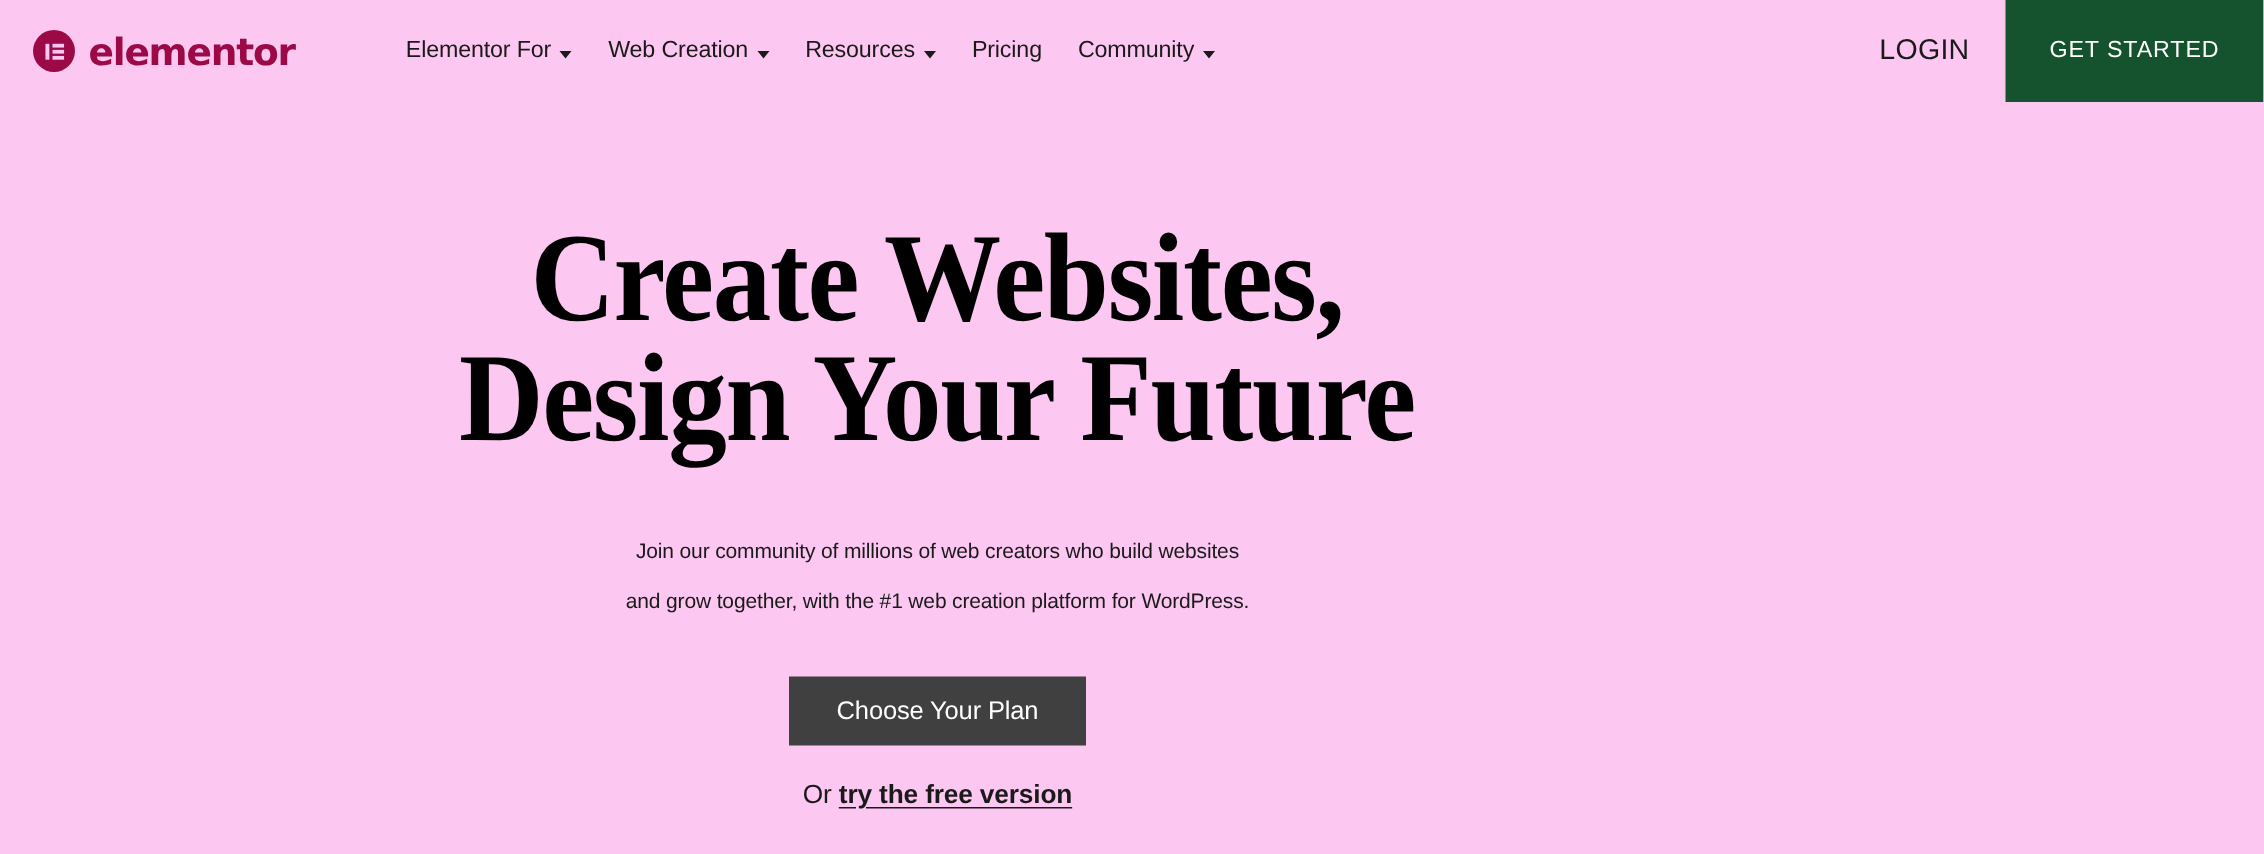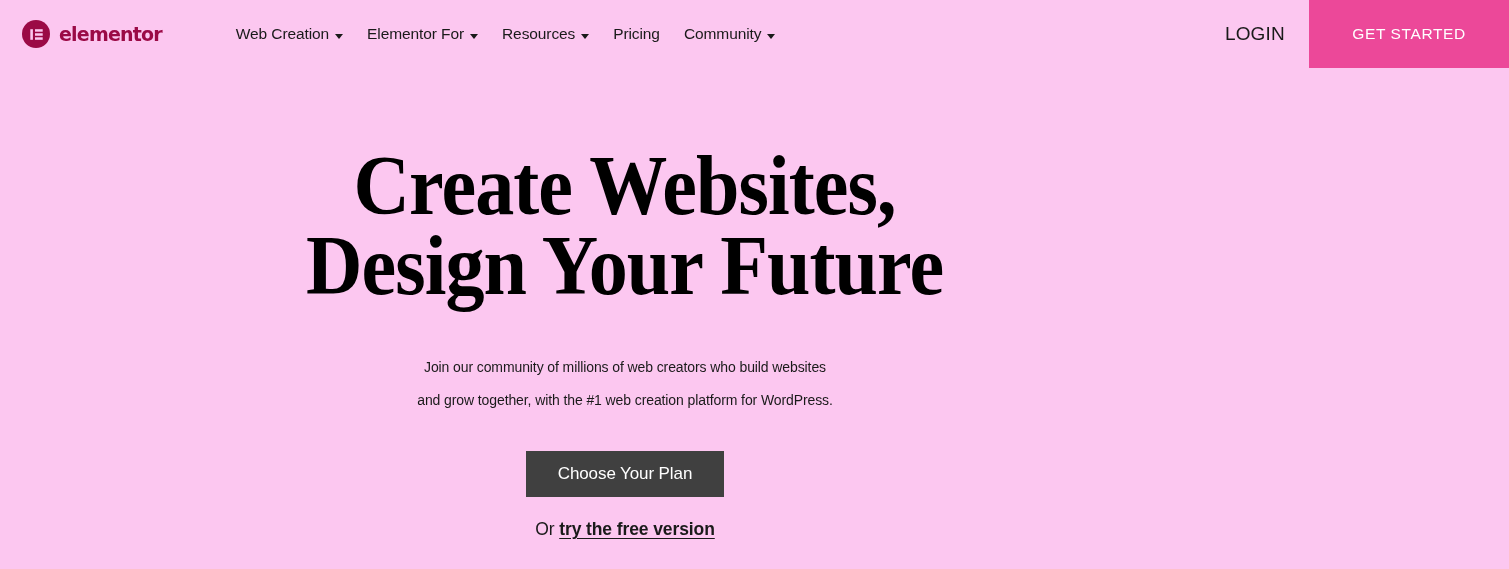--- a/index.html
+++ b/index.html
@@ -57,21 +57,21 @@
     display: flex;
     align-items: center;
     justify-content: center;
     flex: none;
   }
 
   .logo-badge svg { display: block; }
 
   .logo-word {
     font-family: "DejaVu Sans", sans-serif;
-    font-size: 19px;
+    font-size: 25px;
     font-weight: bold;
     letter-spacing: -0.8px;
     color: #9b0a46;
     line-height: 1;
     position: relative;
     top: 0px;
   }
 
   
   .nav {
@@ -120,22 +120,22 @@
     letter-spacing: 0.2px;
     color: #1a1a1a;
     cursor: pointer;
     white-space: nowrap;
   }
 
   .get-started-btn {
     display: flex;
     align-items: center;
     justify-content: center;
-    width: 200px;
-    background: #ec4899;
+    width: 172px;
+    background: #14532d;
     color: #ffffff;
     font-size: 15.5px;
     letter-spacing: 0.6px;
     cursor: pointer;
     border: none;
     font-family: "Liberation Sans", sans-serif;
     white-space: nowrap;
   }
 
   
@@ -226,25 +226,25 @@
             <rect x="7.0" y="3.2" width="7.7" height="2.5" fill="#fcc7f0"></rect>
             <rect x="7.0" y="7.25" width="7.7" height="2.5" fill="#fcc7f0"></rect>
             <rect x="7.0" y="11.3" width="7.7" height="2.5" fill="#fcc7f0"></rect>
           </svg>
         </span>
         <span class="logo-word">elementor</span>
       </div>
 
       <nav class="nav">
         <div class="nav-item">
+          <span>Elementor For</span>
+          <span class="caret"></span>
+        </div>
+        <div class="nav-item">
           <span>Web Creation</span>
-          <span class="caret"></span>
-        </div>
-        <div class="nav-item">
-          <span>Elementor For</span>
           <span class="caret"></span>
         </div>
         <div class="nav-item">
           <span>Resources</span>
           <span class="caret"></span>
         </div>
         <div class="nav-item">
           <span>Pricing</span>
         </div>
         <div class="nav-item">

